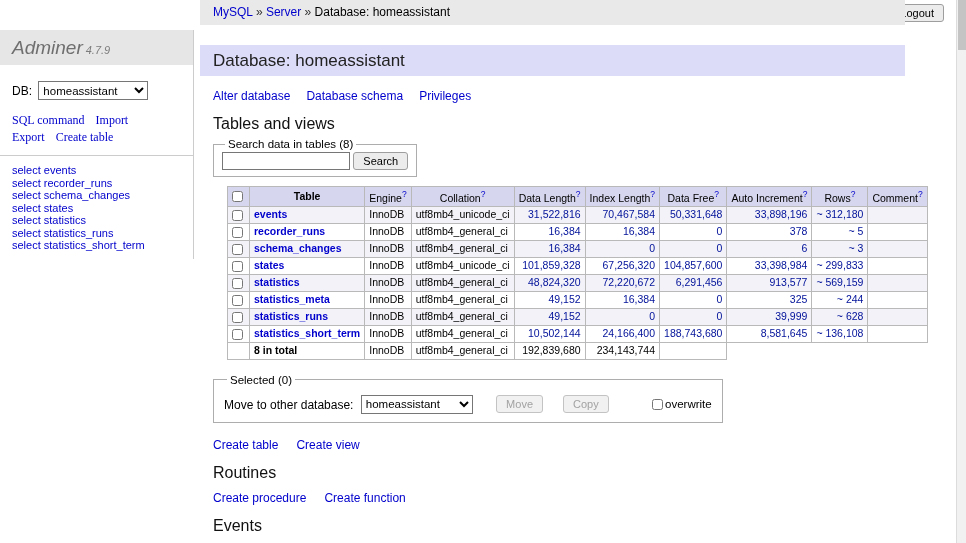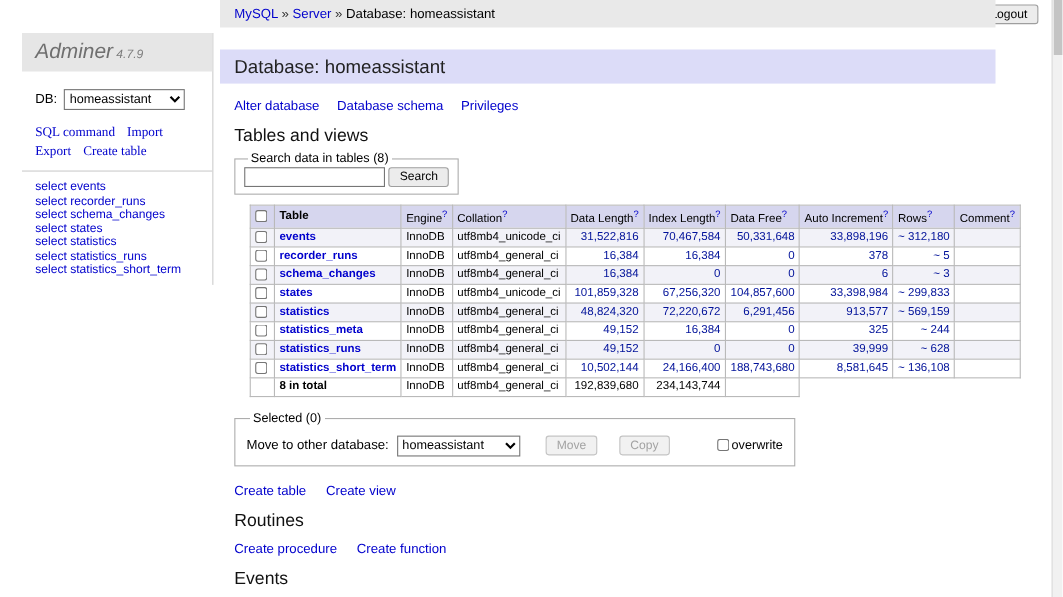--- a/index.html
+++ b/index.html
@@ -16,21 +16,21 @@
   button.btn:disabled{color:#a2a2a2;border-color:#c3c3c3;background:#f1f1f1;}
   select{font-family:inherit;font-size:11.5px;height:19px;border:1px solid #767676;background:#fff;}
   input[type=checkbox]{width:11px;height:11px;margin:0 2px 0 0;vertical-align:middle;}
 
   
   .topbar-left{position:absolute;left:8px;top:6px;}
   .lang-select{width:120px;margin-left:4px;margin-top:25px;}
   .logout-btn{position:absolute;right:22px;top:4px;}
 
   
-  .sidebar{position:absolute;left:0;top:30px;width:194px;height:229px;border-right:1px solid #ccc;background:#fff;padding-left:20px;}
+  .sidebar{position:absolute;left:0;top:30px;width:194px;height:229px;border-right:1px solid #ccc;background:#fff;}
   .app-title{background:var(--panel-bg);padding:7px 12px;height:35px;}
   .app-name{font-style:italic;font-size:19px;color:#6f6f6f;}
   .app-version{font-style:italic;font-size:11px;color:#7c7c7c;margin-left:3px;}
   .side-body{padding:10px 12px 0;}
   .db-row{margin:6px 0 12px;}
   .db-select{width:110px;margin-left:3px;}
   .action-row{line-height:17px;}
   .action-row a{margin-right:11px;font-family:Liberation Serif, serif;}
   .side-sep{border-top:1px solid #ccc;margin:9px -12px 8px;}
   .side-tables a{display:block;font-size:11px;line-height:12.5px;}
@@ -45,21 +45,21 @@
   .db-links a{margin-right:16px;}
   h3.section{font-size:16px;font-weight:normal;margin:12px 0 0 13px;color:#111;}
   fieldset{border:1px solid #adadad;padding:2px 8px 6px;margin:5px 0 0 13px;width:-moz-fit-content;width:fit-content;}
   legend{font-size:11.5px;padding:0 3px;margin-left:3px;}
   .search-input{width:128px;height:18px;border:1px solid #767676;font-size:11.5px;padding:1px 3px;}
 
   
   table.tables{border-collapse:collapse;margin:9px 0 0 27px;font-size:10.5px;}
   .tables th,.tables td{border:1px solid var(--border);padding:1px 4px;white-space:nowrap;
     height:17px;line-height:13px;}
-  .tables thead th{background:var(--header-bg);font-weight:normal;text-align:left;}
+  .tables thead th{background:var(--header-bg);font-weight:normal;text-align:center;}
   .tables thead th.name-col{font-weight:bold;}
   .tables th .help{color:var(--link);font-size:8.5px;}
   .tables tbody tr.data:nth-child(odd) td{background:var(--row-alt);}
   .tables td.num{text-align:right;}
   .tables td.num a{color:var(--num);}
   .tables a.tname{font-weight:bold;}
   .tables tr.total td{background:#fff;}
   .tables tr.total .tot-name{font-weight:bold;}
   .tables td.num.total-num{color:#000;}
   .tables .cb-col{width:20px;text-align:center;}

